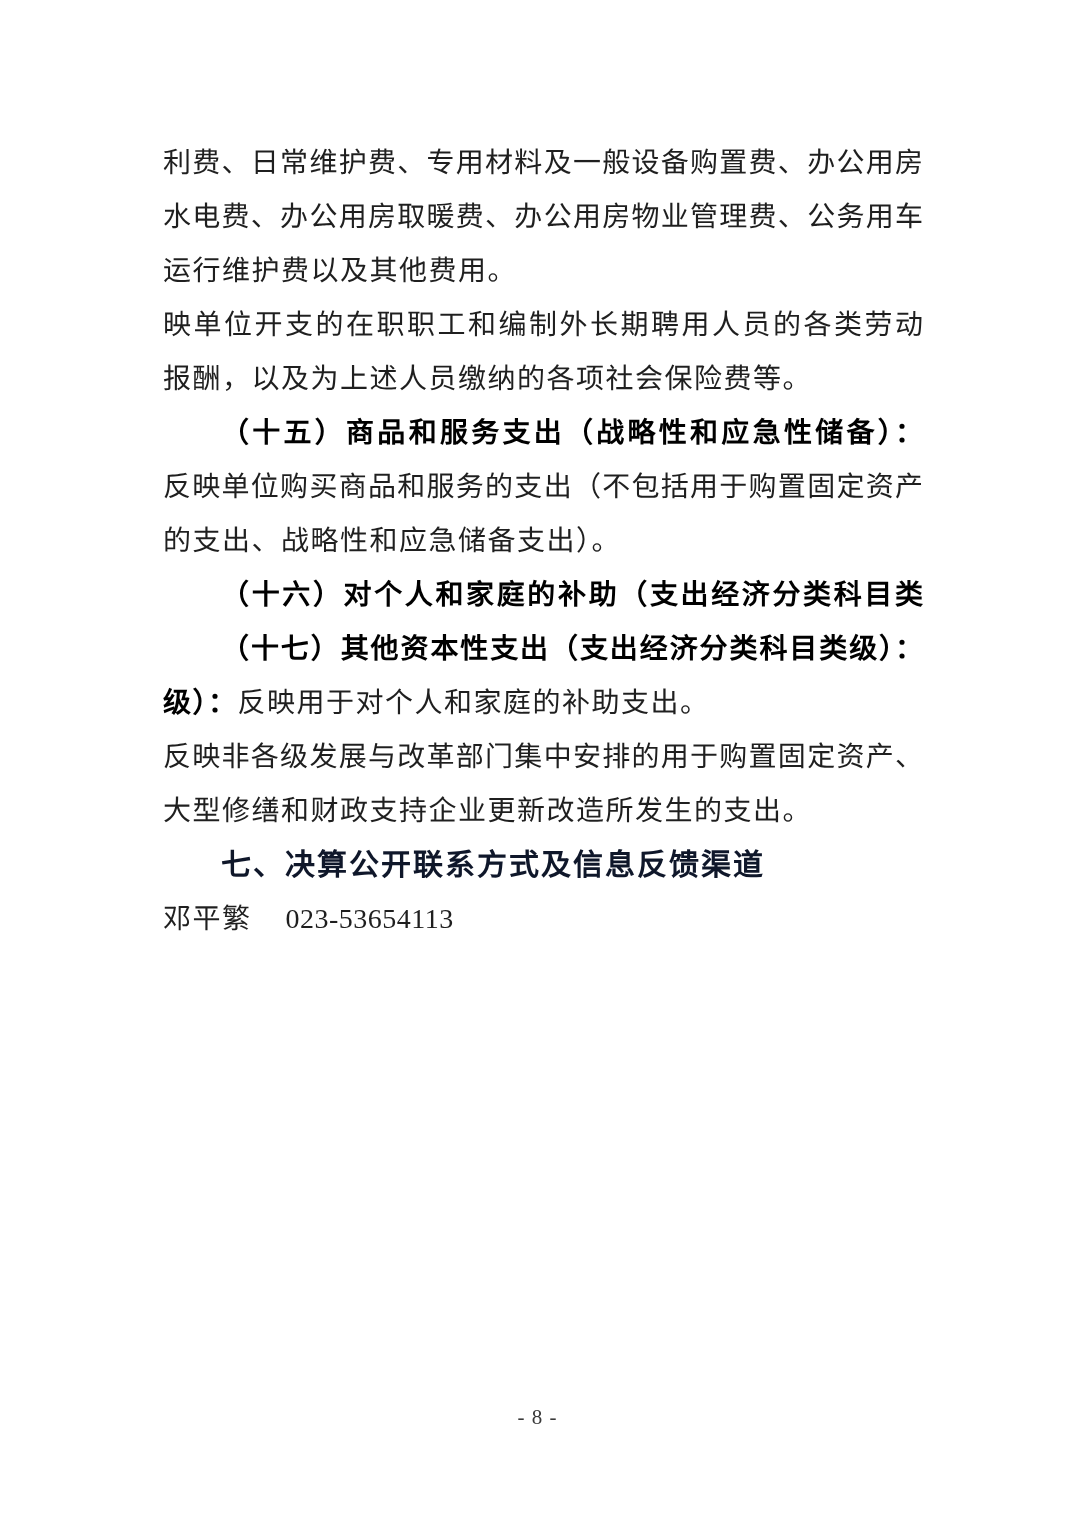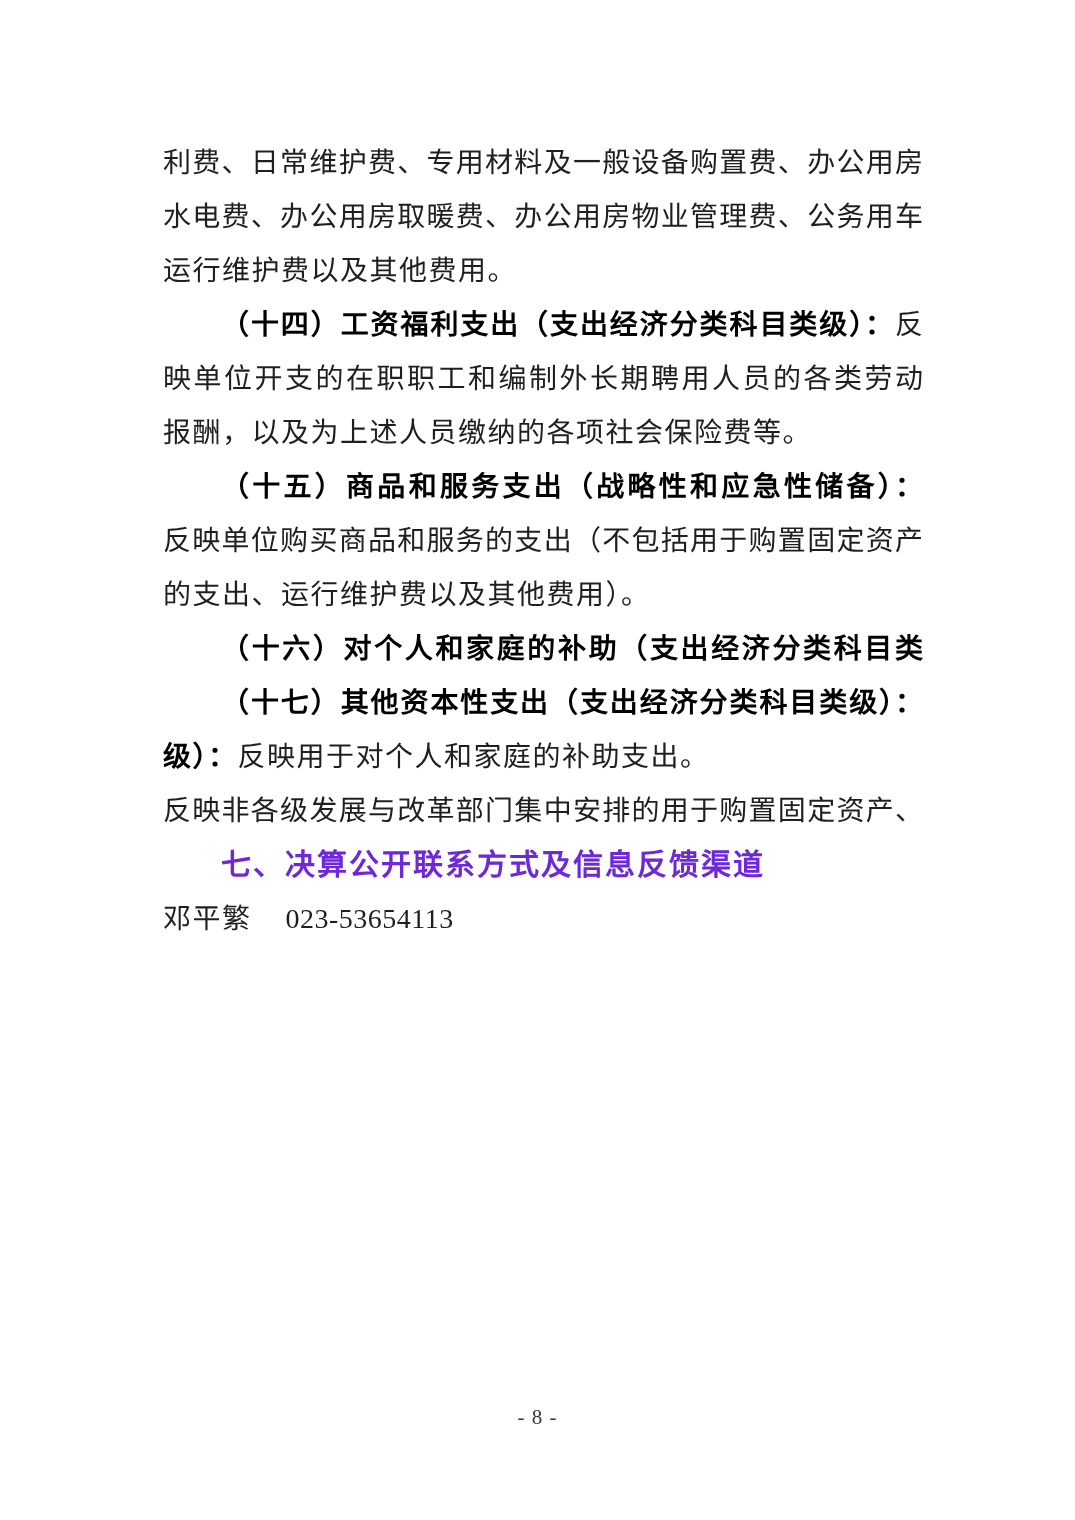--- a/index.html
+++ b/index.html
@@ -52,21 +52,21 @@
     text-indent: 58px;
   }
   .b {
     font-weight: 700;
     color: #000000;
   }
   .heading {
     font-family: Liberation Serif, serif;
     font-weight: 700;
     font-size: 30px;
-    color: #6d28d9;
+    color: #0f172a;
     letter-spacing: 2px;
   }
   .phone {
     margin-left: 34px;
     letter-spacing: 0.5px;
   }
   .pagenum {
     position: absolute;
     left: 0;
     top: 1402px;
@@ -85,41 +85,41 @@
 <div class="page">
 
   <main class="content">
 
     <div class="line full"><span>利费、日常维护费、专用材料及一般设备购置费、办公用房</span></div>
 
     <div class="line full"><span>水电费、办公用房取暖费、办公用房物业管理费、公务用车</span></div>
 
     <div class="line"><span>运行维护费以及其他费用。</span></div>
 
-    <div class="line full indent"><span class="b">（十四）工资福利支出（支出经济分类科目类级）：</span><span>反</span></div>
 
     <div class="line full"><span>映单位开支的在职职工和编制外长期聘用人员的各类劳动</span></div>
 
     <div class="line"><span>报酬，以及为上述人员缴纳的各项社会保险费等。</span></div>
 
     <div class="line full indent"><span class="b">（十五）商品和服务支出（战略性和应急性储备）：</span></div>
 
     <div class="line full"><span>反映单位购买商品和服务的支出（不包括用于购置固定资产</span></div>
 
-    <div class="line"><span>的支出、运行维护费以及其他费用）。</span></div>
+    <div class="line"><span>的支出、战略性和应急储备支出）。</span></div>
 
     <div class="line full indent"><span class="b">（十六）对个人和家庭的补助（支出经济分类科目类</span></div>
 
     <div class="line full indent"><span class="b">（十七）其他资本性支出（支出经济分类科目类级）：</span></div>
 
     <div class="line"><span class="b">级）：</span><span>反映用于对个人和家庭的补助支出。</span></div>
 
     <div class="line full"><span>反映非各级发展与改革部门集中安排的用于购置固定资产、</span></div>
 
 
+    <div class="line"><span>大型修缮和财政支持企业更新改造所发生的支出。</span></div>
 
     <h2 class="line heading indent">七、决算公开联系方式及信息反馈渠道</h2>
 
 
     <div class="line"><span>邓平繁</span><span class="phone">023-53654113</span></div>
 
   </main>
 
   <footer class="pagenum"><span>- 8 -</span></footer>
 

